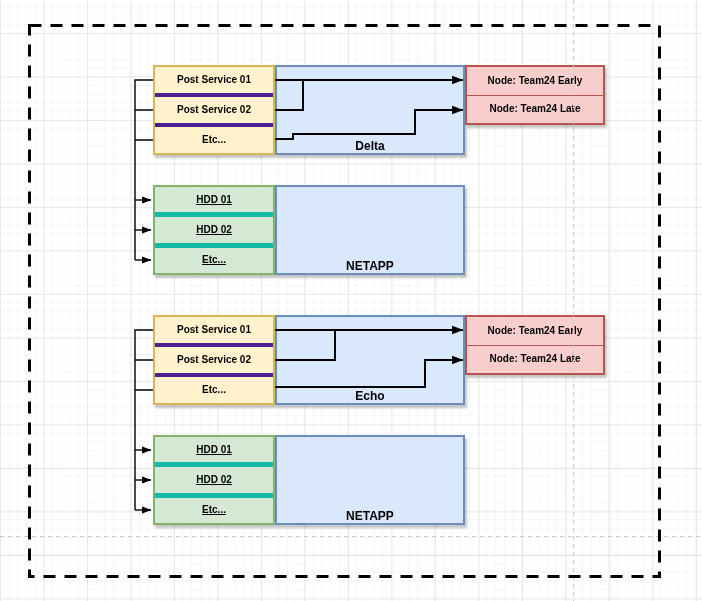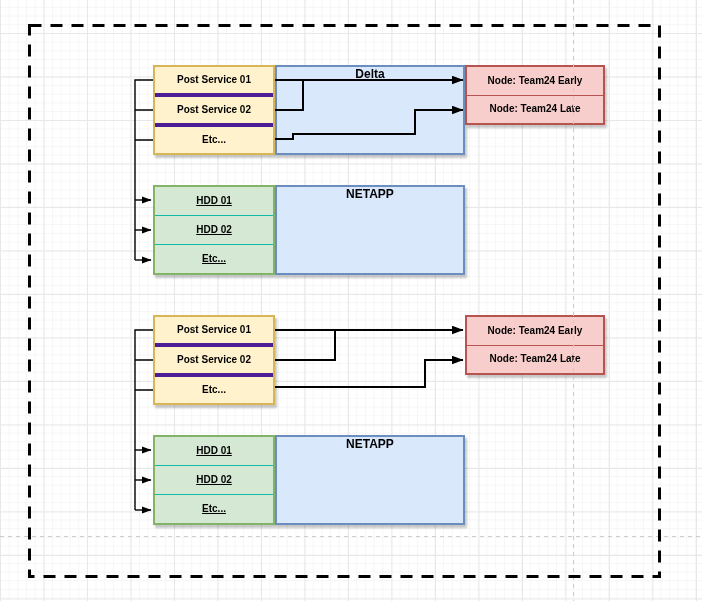--- a/index.html
+++ b/index.html
@@ -25,24 +25,24 @@
   .stack{display:flex;flex-direction:column;}
   .stack .row{
     flex:1;display:flex;align-items:center;justify-content:center;
     font-weight:bold;font-size:10px;color:#000;line-height:1;
   }
   .service{background:#FFF2CC;border:2px solid #D6B656;}
   .service .row + .row{border-top:4px solid #4c1d95;}
   .nodes{background:#F8CECC;border:2px solid #B85450;}
   .nodes .row + .row{border-top:1px solid #B85450;}
   .disks{background:#D5E8D4;border:2px solid #82B366;text-decoration:underline;}
-  .disks .row + .row{border-top:1px solid #14b8a6;}
+  .disks .row + .row{border-top:5px solid #14b8a6;}
   .bigbox{
     background:#DAE8FC;border:2px solid #6C8EBF;
-    display:flex;align-items:flex-start;justify-content:center;
+    display:flex;align-items:flex-end;justify-content:center;
     font-weight:bold;font-size:12px;color:#000;
   }
   .overlay{position:absolute;left:0;top:0;pointer-events:none;}
 </style>
 </head>
 <body>
 
 <div class="canvas">
 
   <div class="shape stack service" style="left:153px;top:65px;width:122px;height:90px;">
@@ -91,20 +91,23 @@
         <span>Post Service 01</span>
       </div>
     <div class="row">
         <span>Post Service 02</span>
       </div>
     <div class="row">
         <span>Etc...</span>
       </div>
   </div>
 
+  <div class="shape bigbox" style="left:275px;top:315px;width:190px;height:90px;">
+    <span>Echo</span>
+  </div>
 
   <div class="shape stack nodes" style="left:465px;top:315px;width:140px;height:60px;">
     <div class="row">
         <span>Node: Team24 Early</span>
       </div>
     <div class="row">
         <span>Node: Team24 Late</span>
       </div>
   </div>
 

